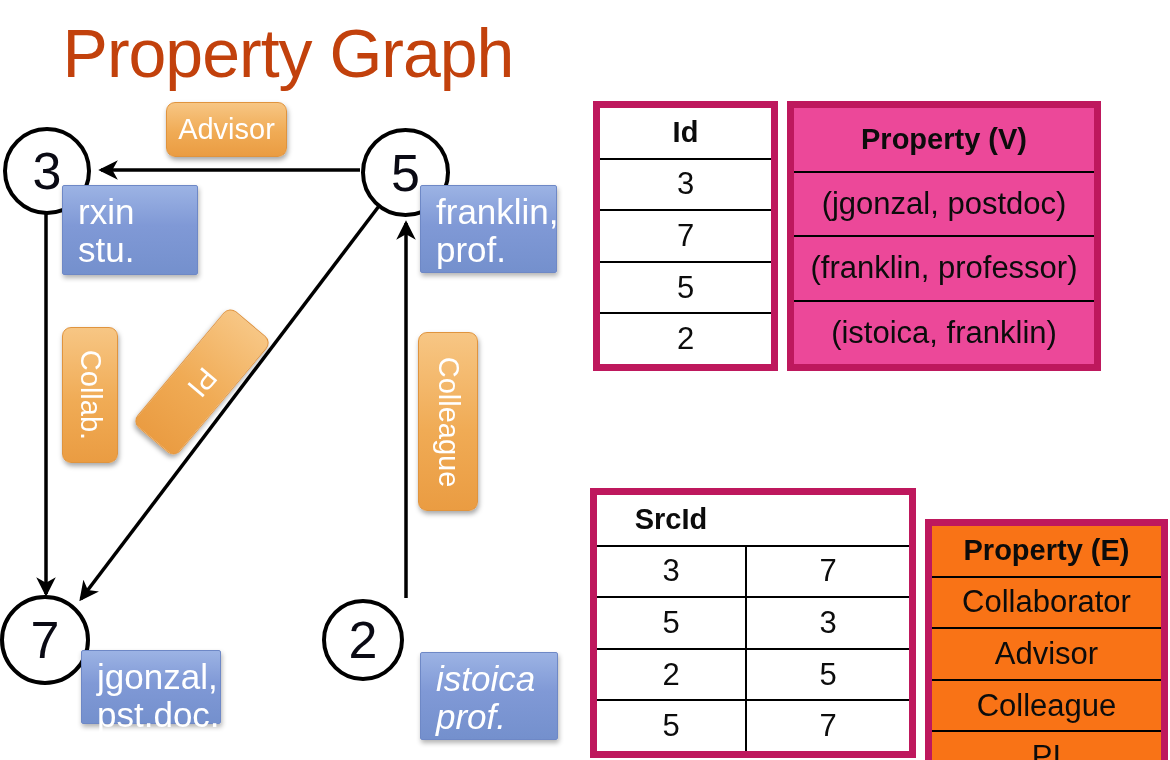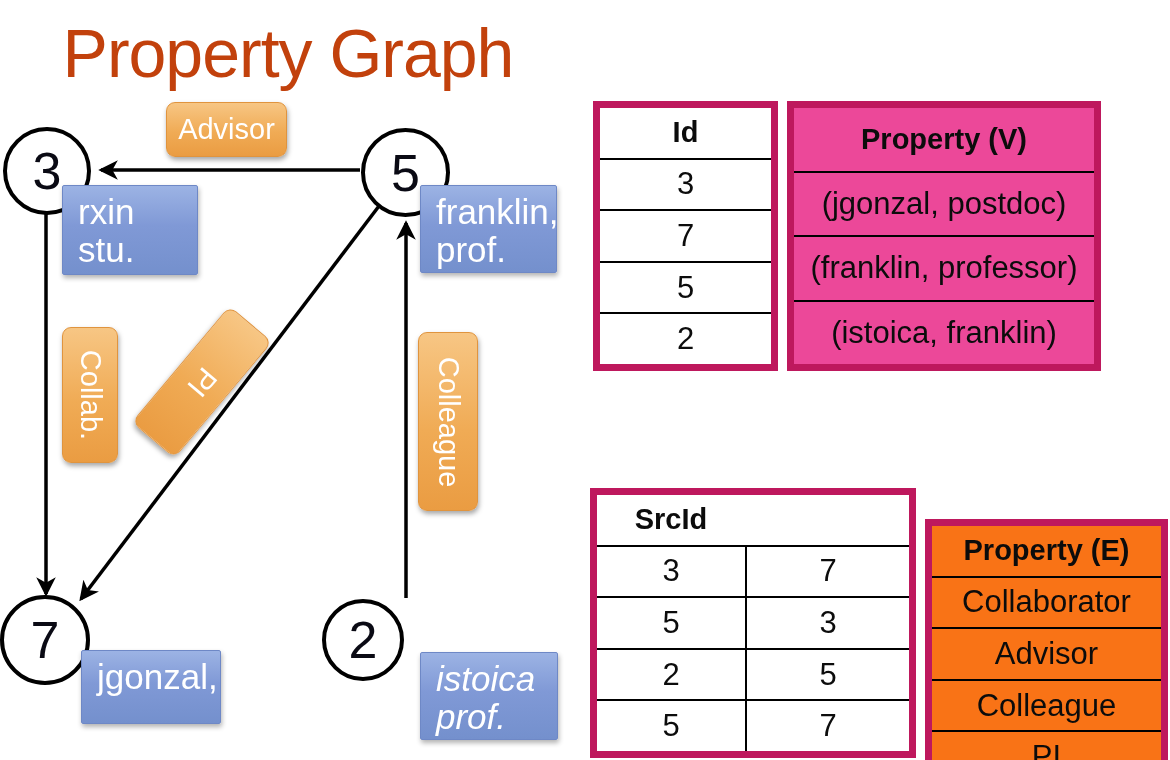--- a/index.html
+++ b/index.html
@@ -105,20 +105,21 @@
   <div class="pbox" style="left:62px;top:185px;width:136px;height:90px;">
     <div>rxin</div>
     <div>stu.</div>
   </div>
   <div class="pbox" style="left:420px;top:185px;width:137px;height:88px;">
     <div>franklin,</div>
     <div>prof.</div>
   </div>
   <div class="pbox" style="left:62px;top:650px;width:140px;height:74px;margin-left:19px;">
     <div>jgonzal,</div>
+    <div>pst.doc.</div>
   </div>
   <div class="pbox" style="left:420px;top:652px;width:138px;height:88px;font-style:italic;">
     <div>istoica</div>
     <div>prof.</div>
   </div>
 
 
   <div class="tcol" style="left:593px;top:101px;width:185px;height:270px;">
     <div class="trow hdr">Id</div>
     <div class="trow">3</div>

